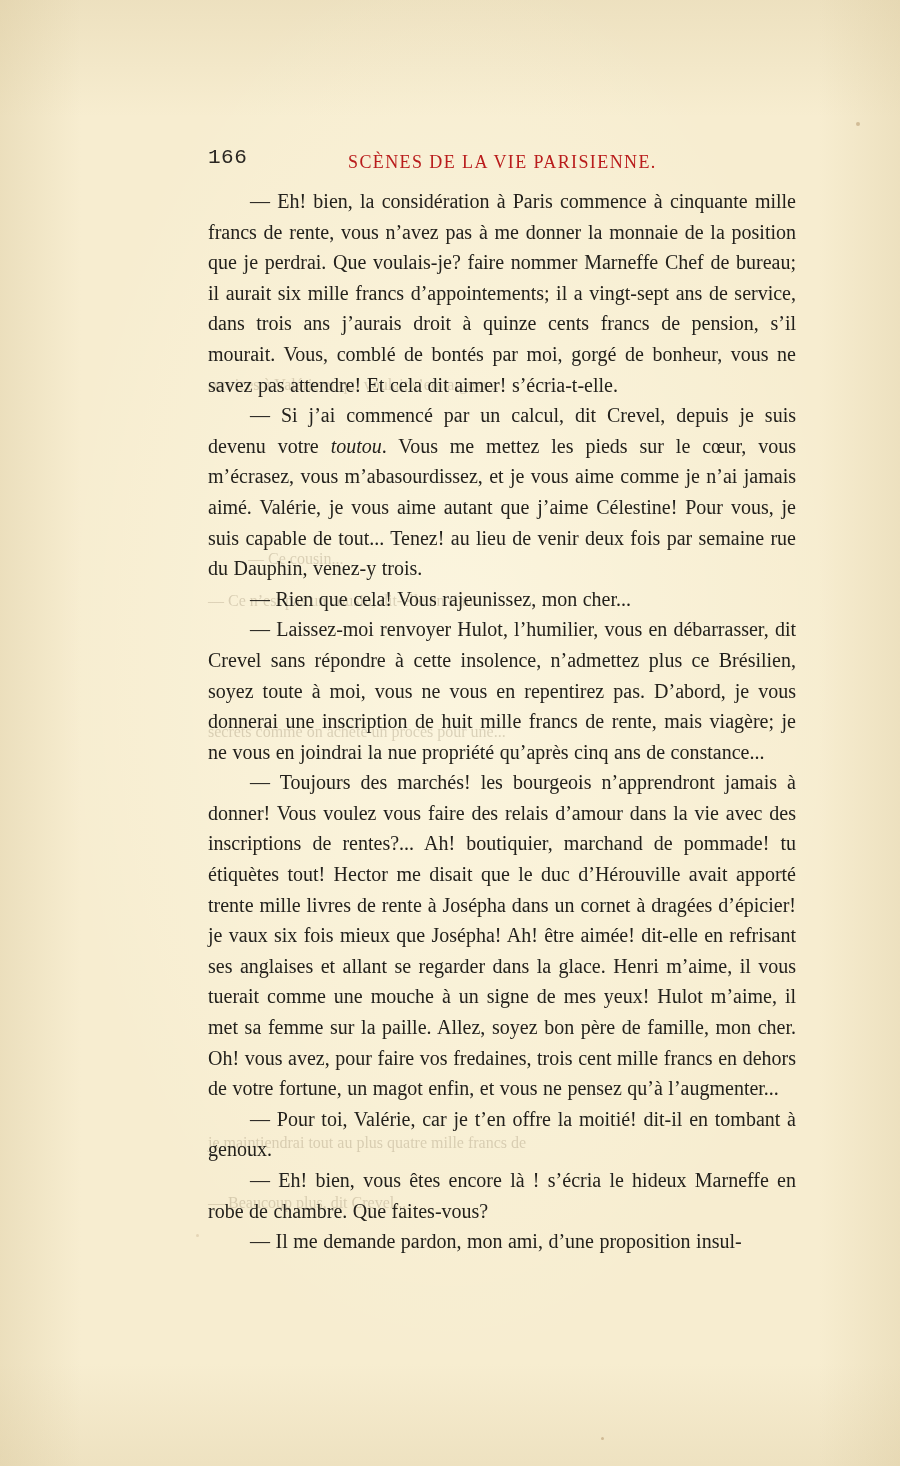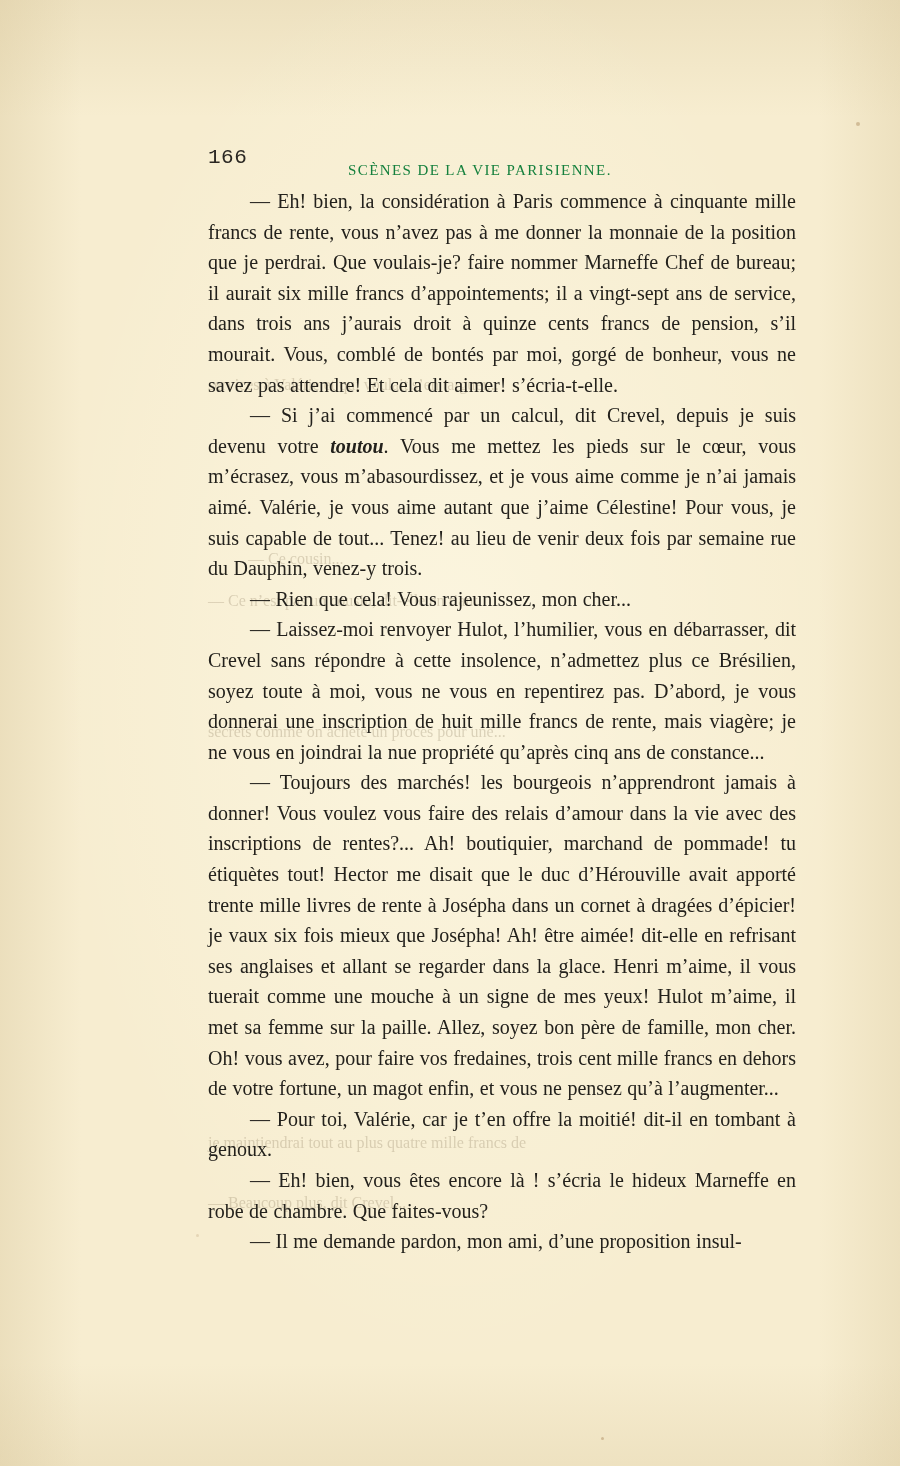--- a/index.html
+++ b/index.html
@@ -53,43 +53,42 @@
     left: 0;
     top: 0;
     font-size: 21px;
     letter-spacing: 0.5px;
     color: #2a2722;
     font-family: Liberation Mono, monospace;
   }
   .head-title {
     position: absolute;
     left: 140px;
-    top: 16px;
-    font-size: 15px;
+    top: 6px;
+    font-size: 18px;
     letter-spacing: 1.4px;
-    color: #15803d;
+    color: #b91c1c;
     white-space: nowrap;
   }
   p.para {
     margin: 0;
     text-indent: 42px;
     text-align: justify;
     text-align-last: left;
     font-size: 20px;
     line-height: 30.6px;
     color: #23211c;
     word-spacing: 0.5px;
     hyphens: manual;
   }
   p.para.last {
     text-align: center;
   }
   em {
     font-style: italic;
-    font-weight: bold;
   }
   
   .showthrough {
     position: absolute;
     left: 208px;
     width: 588px;
     color: rgba(90,70,40,0.20);
     font-size: 16px;
     line-height: 30px;
     text-align: justify;

